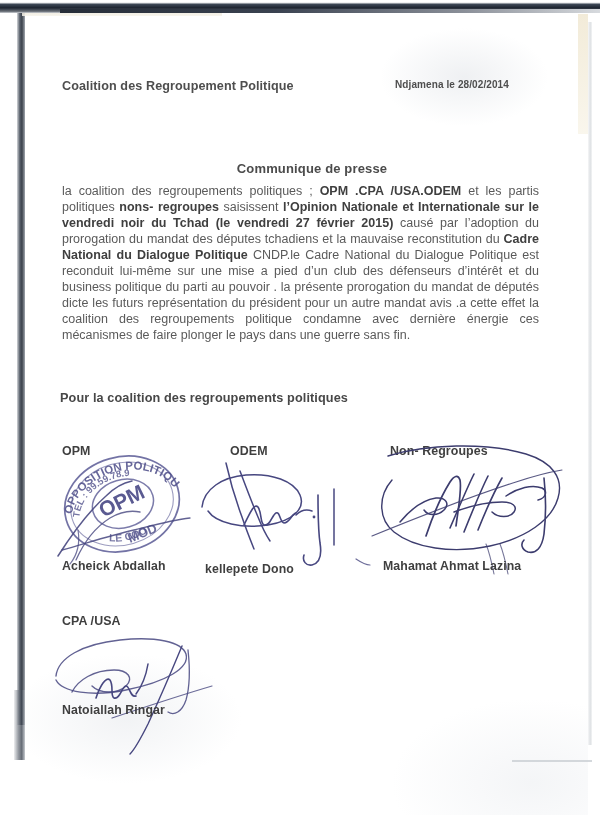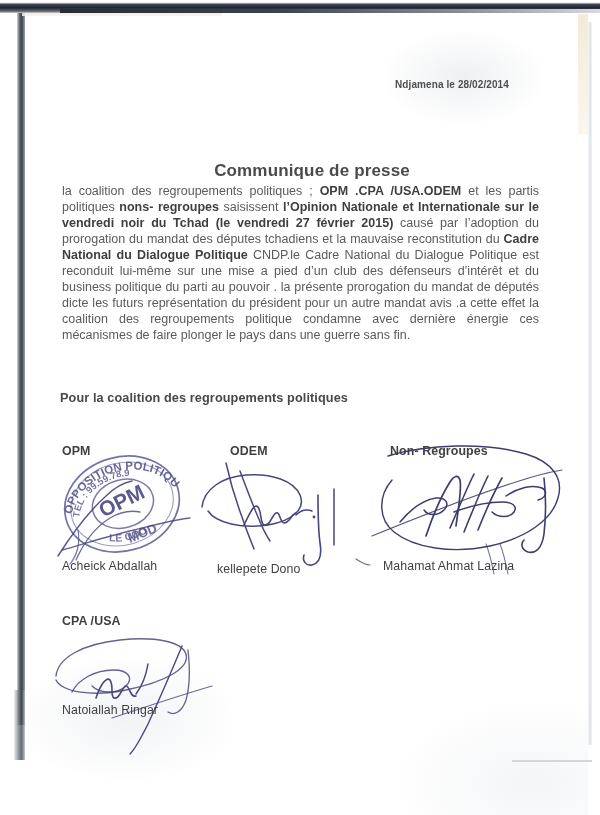--- a/index.html
+++ b/index.html
@@ -113,21 +113,21 @@
     font-size: 12.4px;
     font-weight: 700;
     color: #4a4a4a;
     letter-spacing: .1px;
     white-space: pre;
   }
   .title {
     position: absolute;
     left: 0; right: 0; top: 161px;
     text-align: center;
-    font-size: 17px;
+    font-size: 13px;
     font-weight: 600;
     color: #4b4b4b;
     letter-spacing: .15px;
     padding-left: 24px;
   }
 
   .body-block {
     position: absolute;
     left: 62px; top: 183px;
     width: 477px;
@@ -152,32 +152,32 @@
   .sig-label {
     position: absolute;
     font-size: 12.4px;
     font-weight: 700;
     color: #3f3f3f;
     letter-spacing: .1px;
   }
   .sig-name {
     position: absolute;
     font-size: 12.3px;
-    font-weight: 400;
+    font-weight: 700;
     color: #3f3f3f;
     letter-spacing: .1px;
   }
 
   .lbl-opm   { left: 62px;  top: 444px; }
   .lbl-odem  { left: 230px; top: 444px; }
   .lbl-nonrg { left: 390px; top: 444px; }
   .lbl-cpa   { left: 62px;  top: 614px; }
 
   .nm-opm   { left: 62px;  top: 559px; }
-  .nm-odem  { left: 205px; top: 562px; margin-left: 12px; }
+  .nm-odem  { left: 205px; top: 562px; }
   .nm-nonrg { left: 383px; top: 559px; }
   .nm-cpa   { left: 62px;  top: 703px; }
 
   
   .ink { position: absolute; pointer-events: none; }
   .ink svg { display: block; overflow: visible; }
 
   .stamp-opm  { left: 50px;  top: 438px;  width: 145px; height: 135px; }
   .sig-odem   { left: 196px; top: 455px;  width: 175px; height: 120px; }
   .sig-nonrg  { left: 366px; top: 440px;  width: 200px; height: 135px; }
@@ -194,20 +194,21 @@
 </style>
 </head>
 <body>
 
 <div id="scan">
 
   <div class="scan-tone"></div>
 
   <div class="doc">
 
+    <div class="hdr-org">Coalition des Regroupement Politique</div>
 
     <div class="hdr-date">Ndjamena le 28/02/2014</div>
 
 
     <div class="title">Communique de presse</div>
 
     <div class="body-block" id="body-block"><span>la coalition des regroupements politiques ; </span><b>OPM .CPA /USA.ODEM</b><span> et les partis politiques </span><b>nons- regroupes</b><span> saisissent </span><b>l’Opinion Nationale et Internationale sur le vendredi noir du Tchad (le vendredi 27 février 2015)</b><span> causé par l’adoption du prorogation du mandat des députes tchadiens et la mauvaise reconstitution du </span><b>Cadre National du Dialogue Politique</b><span> CNDP.le Cadre National du Dialogue Politique est reconduit  lui-même sur une mise a pied d’un club des défenseurs d’intérêt et du business politique du parti au pouvoir . la présente prorogation du mandat de députés dicte les futurs représentation  du président pour un autre mandat avis .a cette effet la coalition des regroupements politique condamne avec dernière énergie ces mécanismes de faire plonger le pays dans une guerre sans fin.</span></div>
 
     <div class="closing">Pour la coalition des regroupements politiques</div>
 

